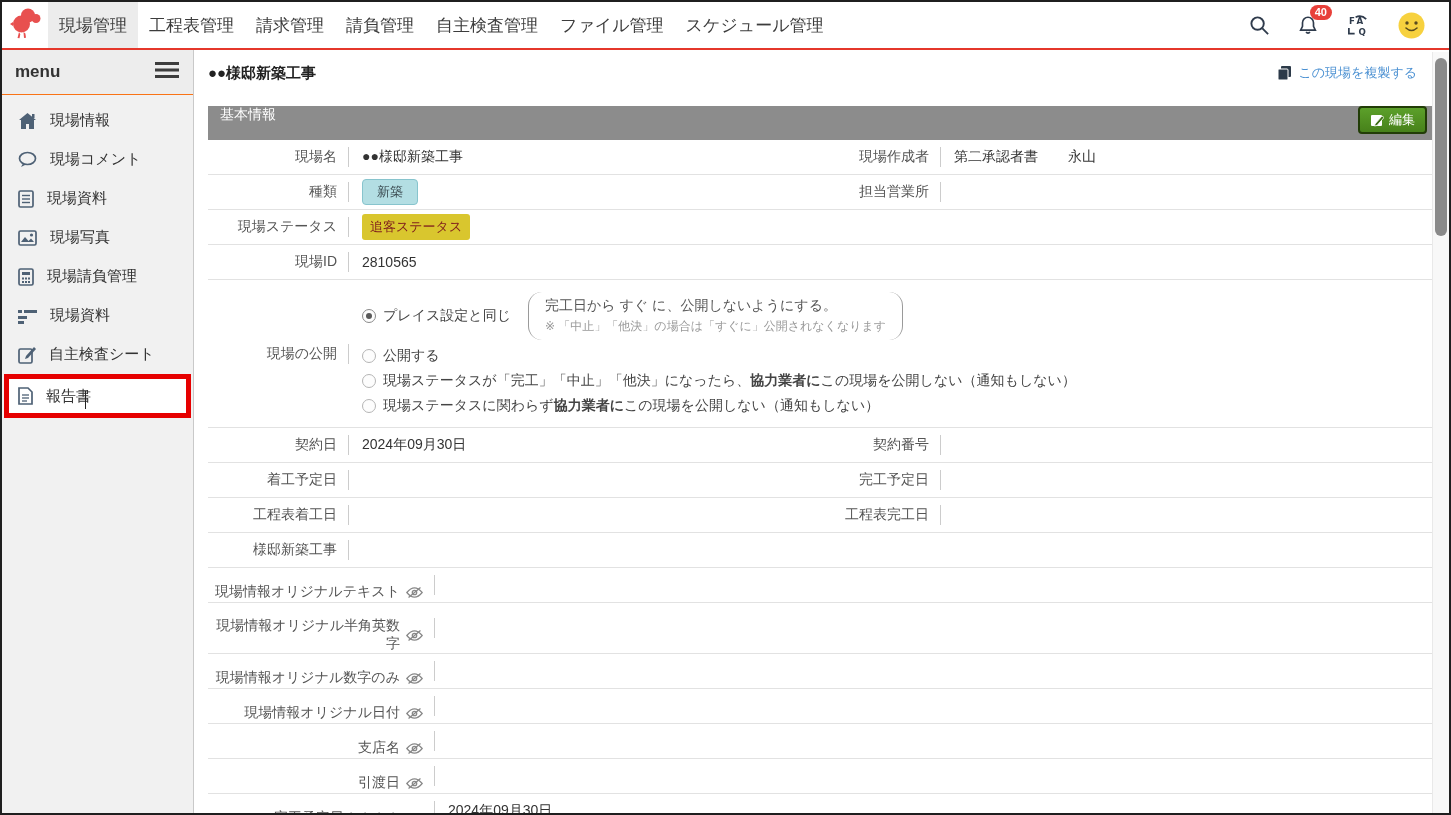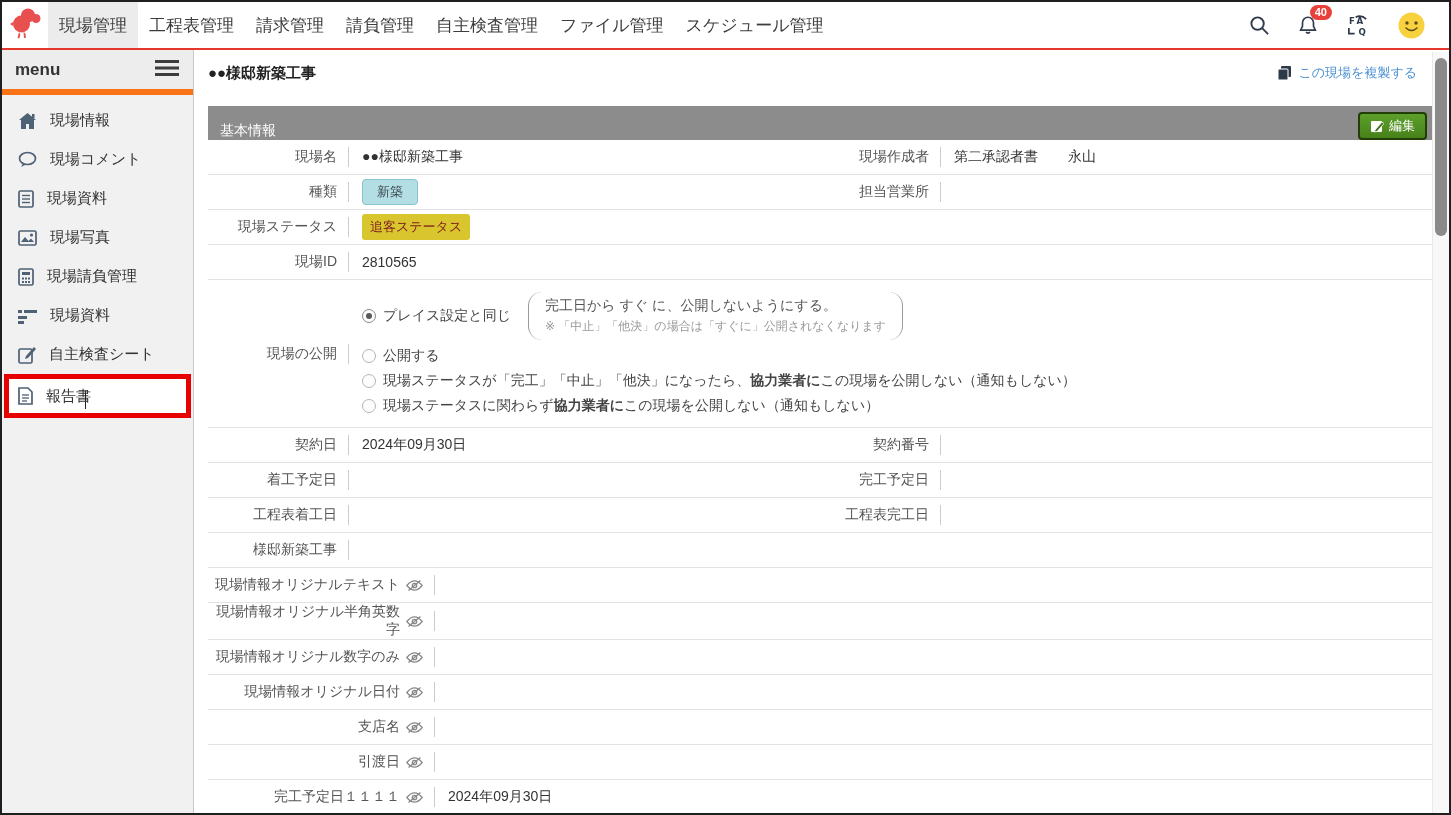--- a/index.html
+++ b/index.html
@@ -15,44 +15,44 @@
   .top-actions { margin-left:auto; display:flex; align-items:center; gap:27px; padding-right:24px; }
   .icon-btn { position:relative; display:flex; align-items:center; justify-content:center; cursor:pointer; color:#2f3b4c; }
   .badge { position:absolute; top:-9px; right:-13px; background:#e8403a; color:#fff; font-size:11px; font-weight:bold; border-radius:10px; padding:1px 5px; line-height:13px; }
   .avatar { width:27px; height:27px; }
 
   
   .body-wrap { display:flex; height:765px; }
 
   
   .sidebar { width:192px; background:#f1f1f1; border-right:1px solid #c9c9c9; flex:0 0 192px; }
-  .menu-header { height:45px; display:flex; align-items:center; justify-content:space-between; padding:0 14px 0 13px; background:#ededed; border-bottom:6px solid #f97316; }
+  .menu-header { height:45px; display:flex; align-items:center; justify-content:space-between; padding:0 14px 0 13px; background:#ededed; border-bottom:1px solid #f97316; }
   .menu-title { font-size:17px; font-weight:bold; color:#333; }
   .menu-items { padding-top:6px; }
   .menu-item { height:39px; display:flex; align-items:center; gap:13px; padding:0 16px; font-size:15px; color:#333; cursor:pointer; }
   .menu-item .s-icon { color:#4e6175; display:flex; }
   .menu-item.annotated { height:44px; margin:0 2px; background:#fff; border:5px solid #e60000; padding:0 9px; position:relative; }
   .text-cursor { position:absolute; left:76px; top:12px; width:1px; height:18px; background:#222; }
 
   
   .content { flex:1; position:relative; padding:0 16px 0 14px; overflow:hidden; }
   .content-header { height:46px; display:flex; align-items:center; }
   .page-title { font-size:15px; font-weight:bold; color:#222; }
   .dup-link { margin-left:auto; display:flex; align-items:center; gap:6px; font-size:13px; color:#4a90d2; cursor:pointer; padding-right:16px; }
 
-  .section-bar { margin-top:10px; height:34px; background:#8c8c8c; display:flex; align-items:flex-end; padding:0 4px 0 12px; }
+  .section-bar { margin-top:10px; height:34px; background:#8c8c8c; display:flex; align-items:flex-start; padding:0 4px 0 12px; }
   .section-title { color:#fff; font-size:14px; }
   .edit-btn { margin-left:auto; margin-right:2px; height:28px; display:flex; align-items:center; gap:5px; padding:0 10px;
       background:linear-gradient(#5ca02a,#47811a); border:2px solid #223d07; border-radius:4px; color:#fff; font-size:13px; cursor:pointer; }
 
   
   .tbl { width:100%; }
   .row { display:flex; align-items:center; min-height:35px; border-bottom:1px solid #e2e2e2; font-size:14px; }
   .row-label { width:140px; flex:0 0 140px; display:flex; justify-content:flex-end; align-items:center; gap:6px; padding-right:11px; color:#555; text-align:right; }
-  .row.wide .row-label { width:226px; flex:0 0 226px; }
+  .row.wide .row-label { width:226px; flex:0 0 226px;margin-top:14px; }
   .vdiv { width:1px; height:20px; background:#ccc; flex:0 0 1px; align-self:center; }
   .row-value { flex:1; padding-left:13px; color:#333; display:flex; align-items:center; }
   .right-label { width:120px; flex:0 0 120px; text-align:right; padding-right:11px; color:#555; }
   .right-value { width:492px; flex:0 0 492px; padding-left:13px; color:#333; }
   .name-gap { margin-left:26px; }
 
   .badge-type { background:#b3dee3; border:1px solid #87c4cd; border-radius:4px; color:#3a4a50; font-size:13px; padding:3px 14px; }
   .badge-status { background:#d9c62e; border-radius:3px; color:#7f1d1d; font-size:13px; padding:4px 8px; }
 
   

